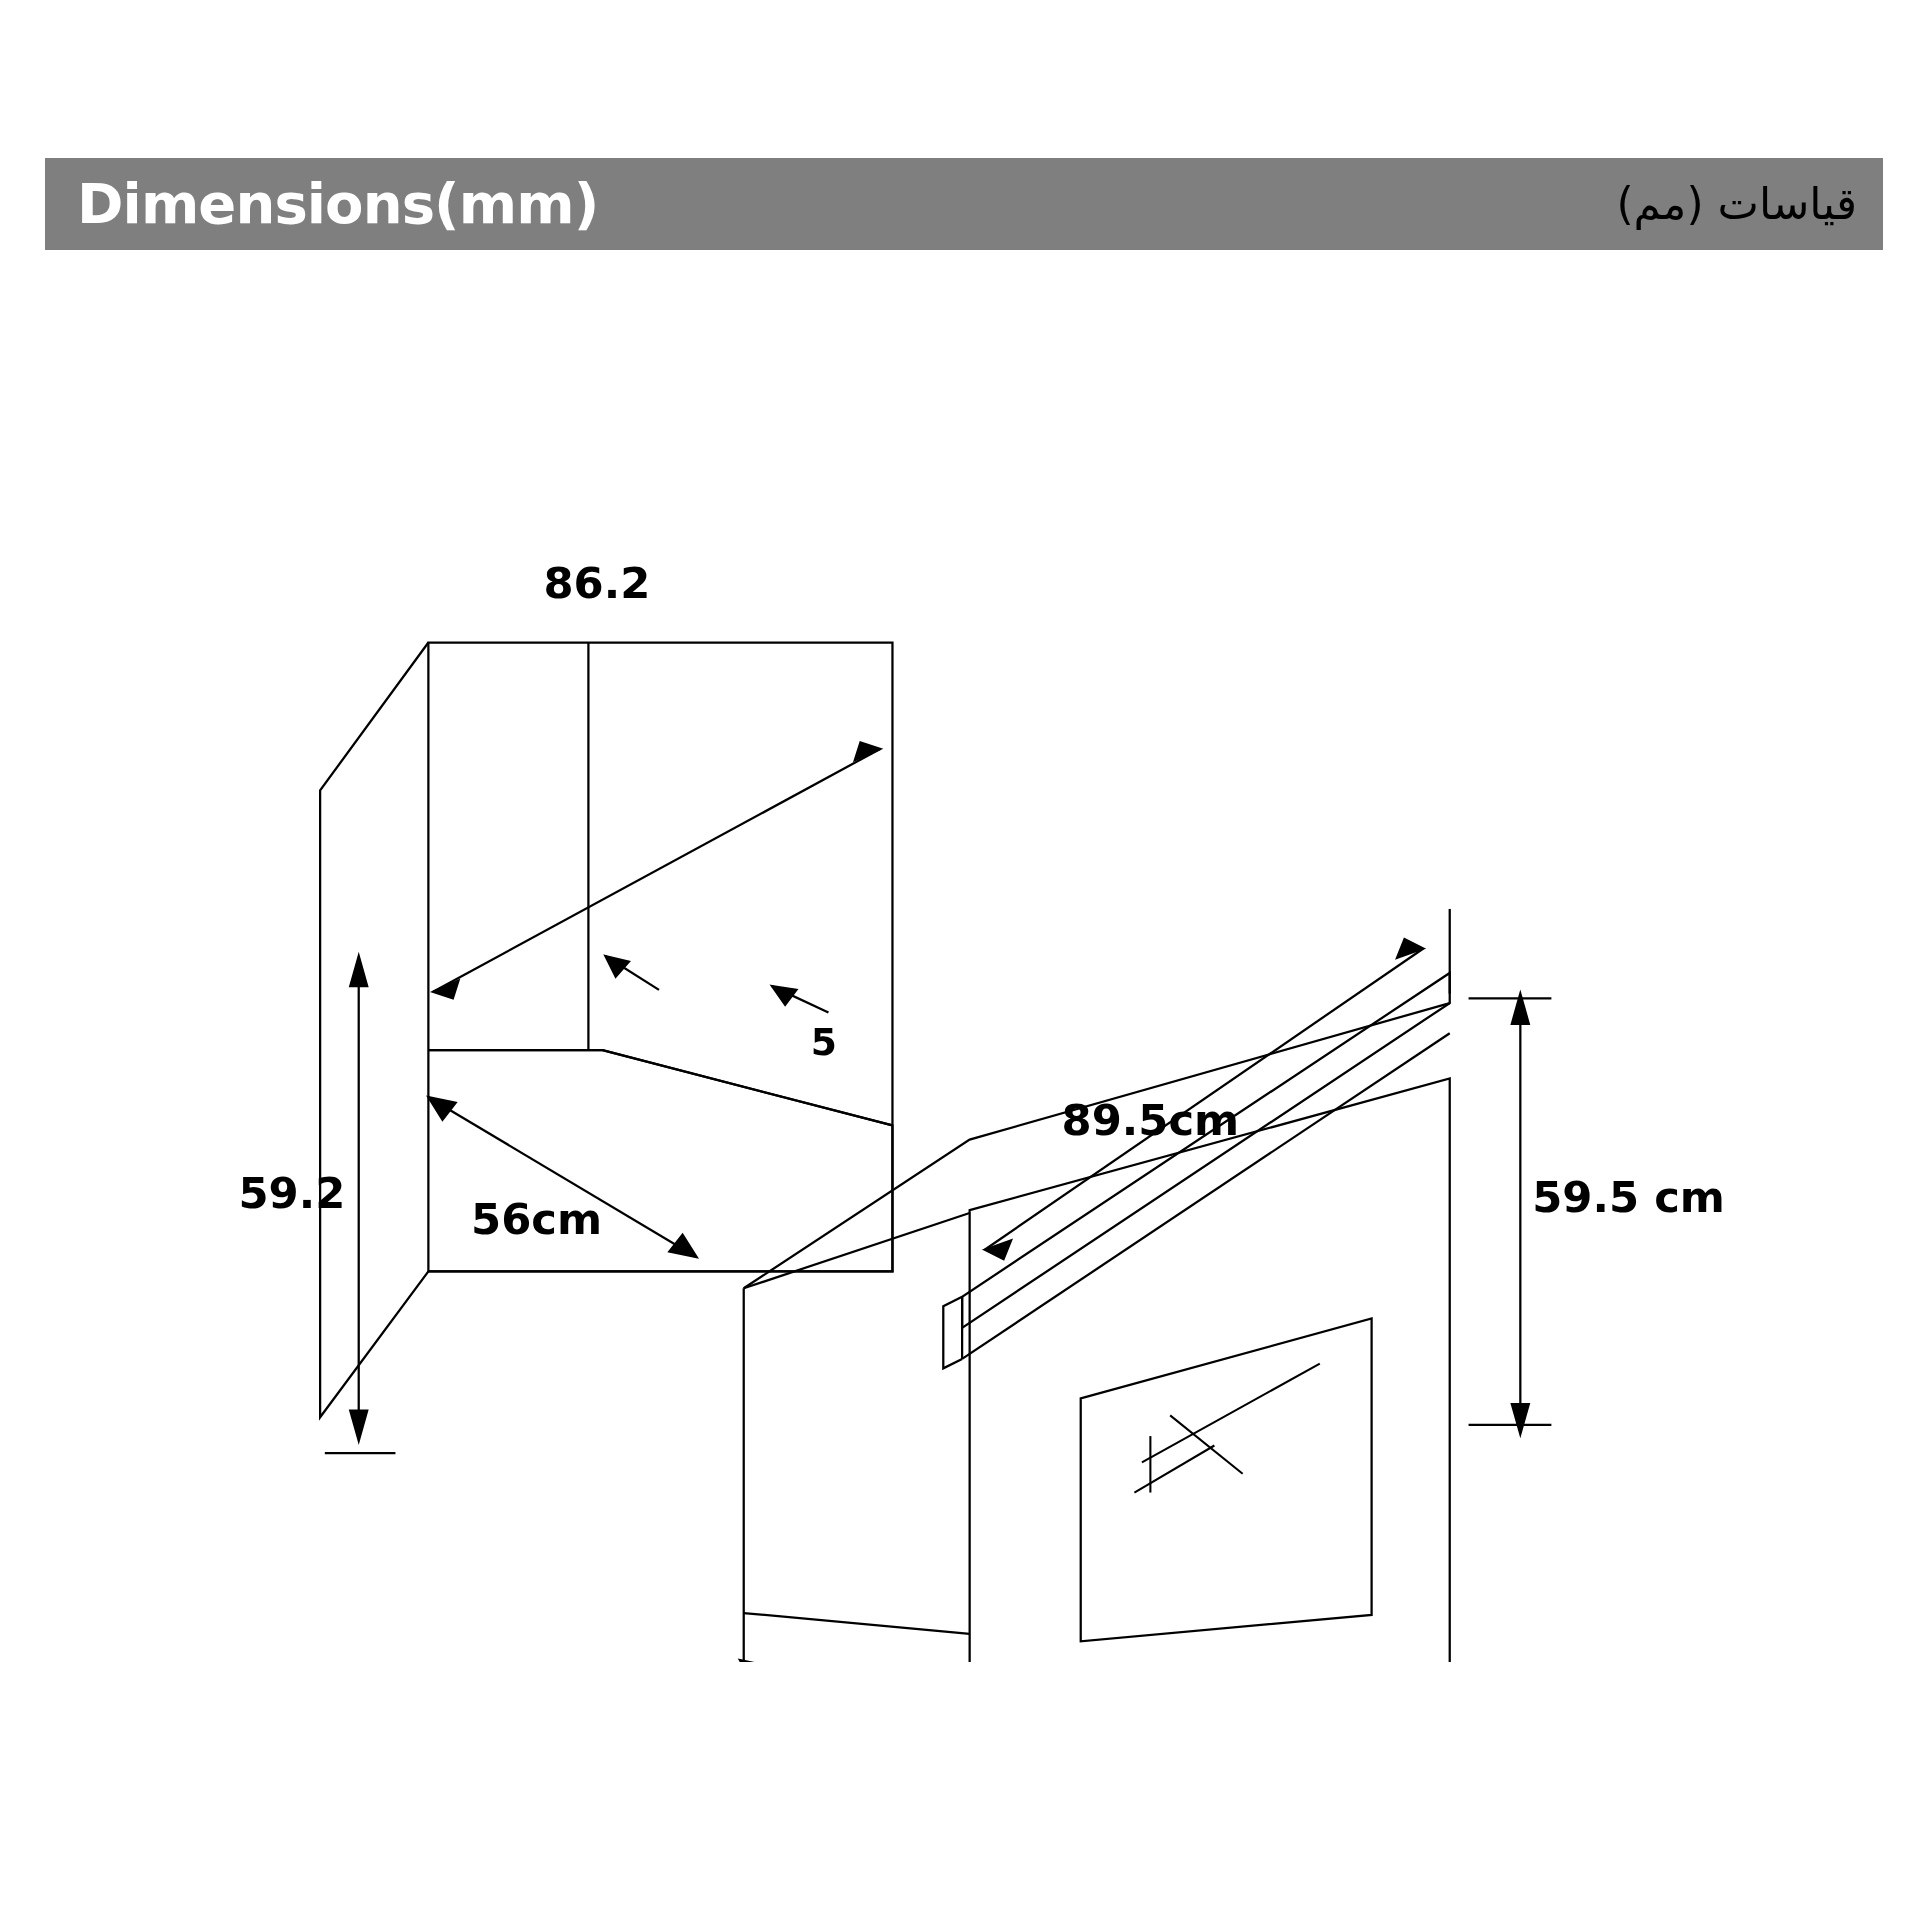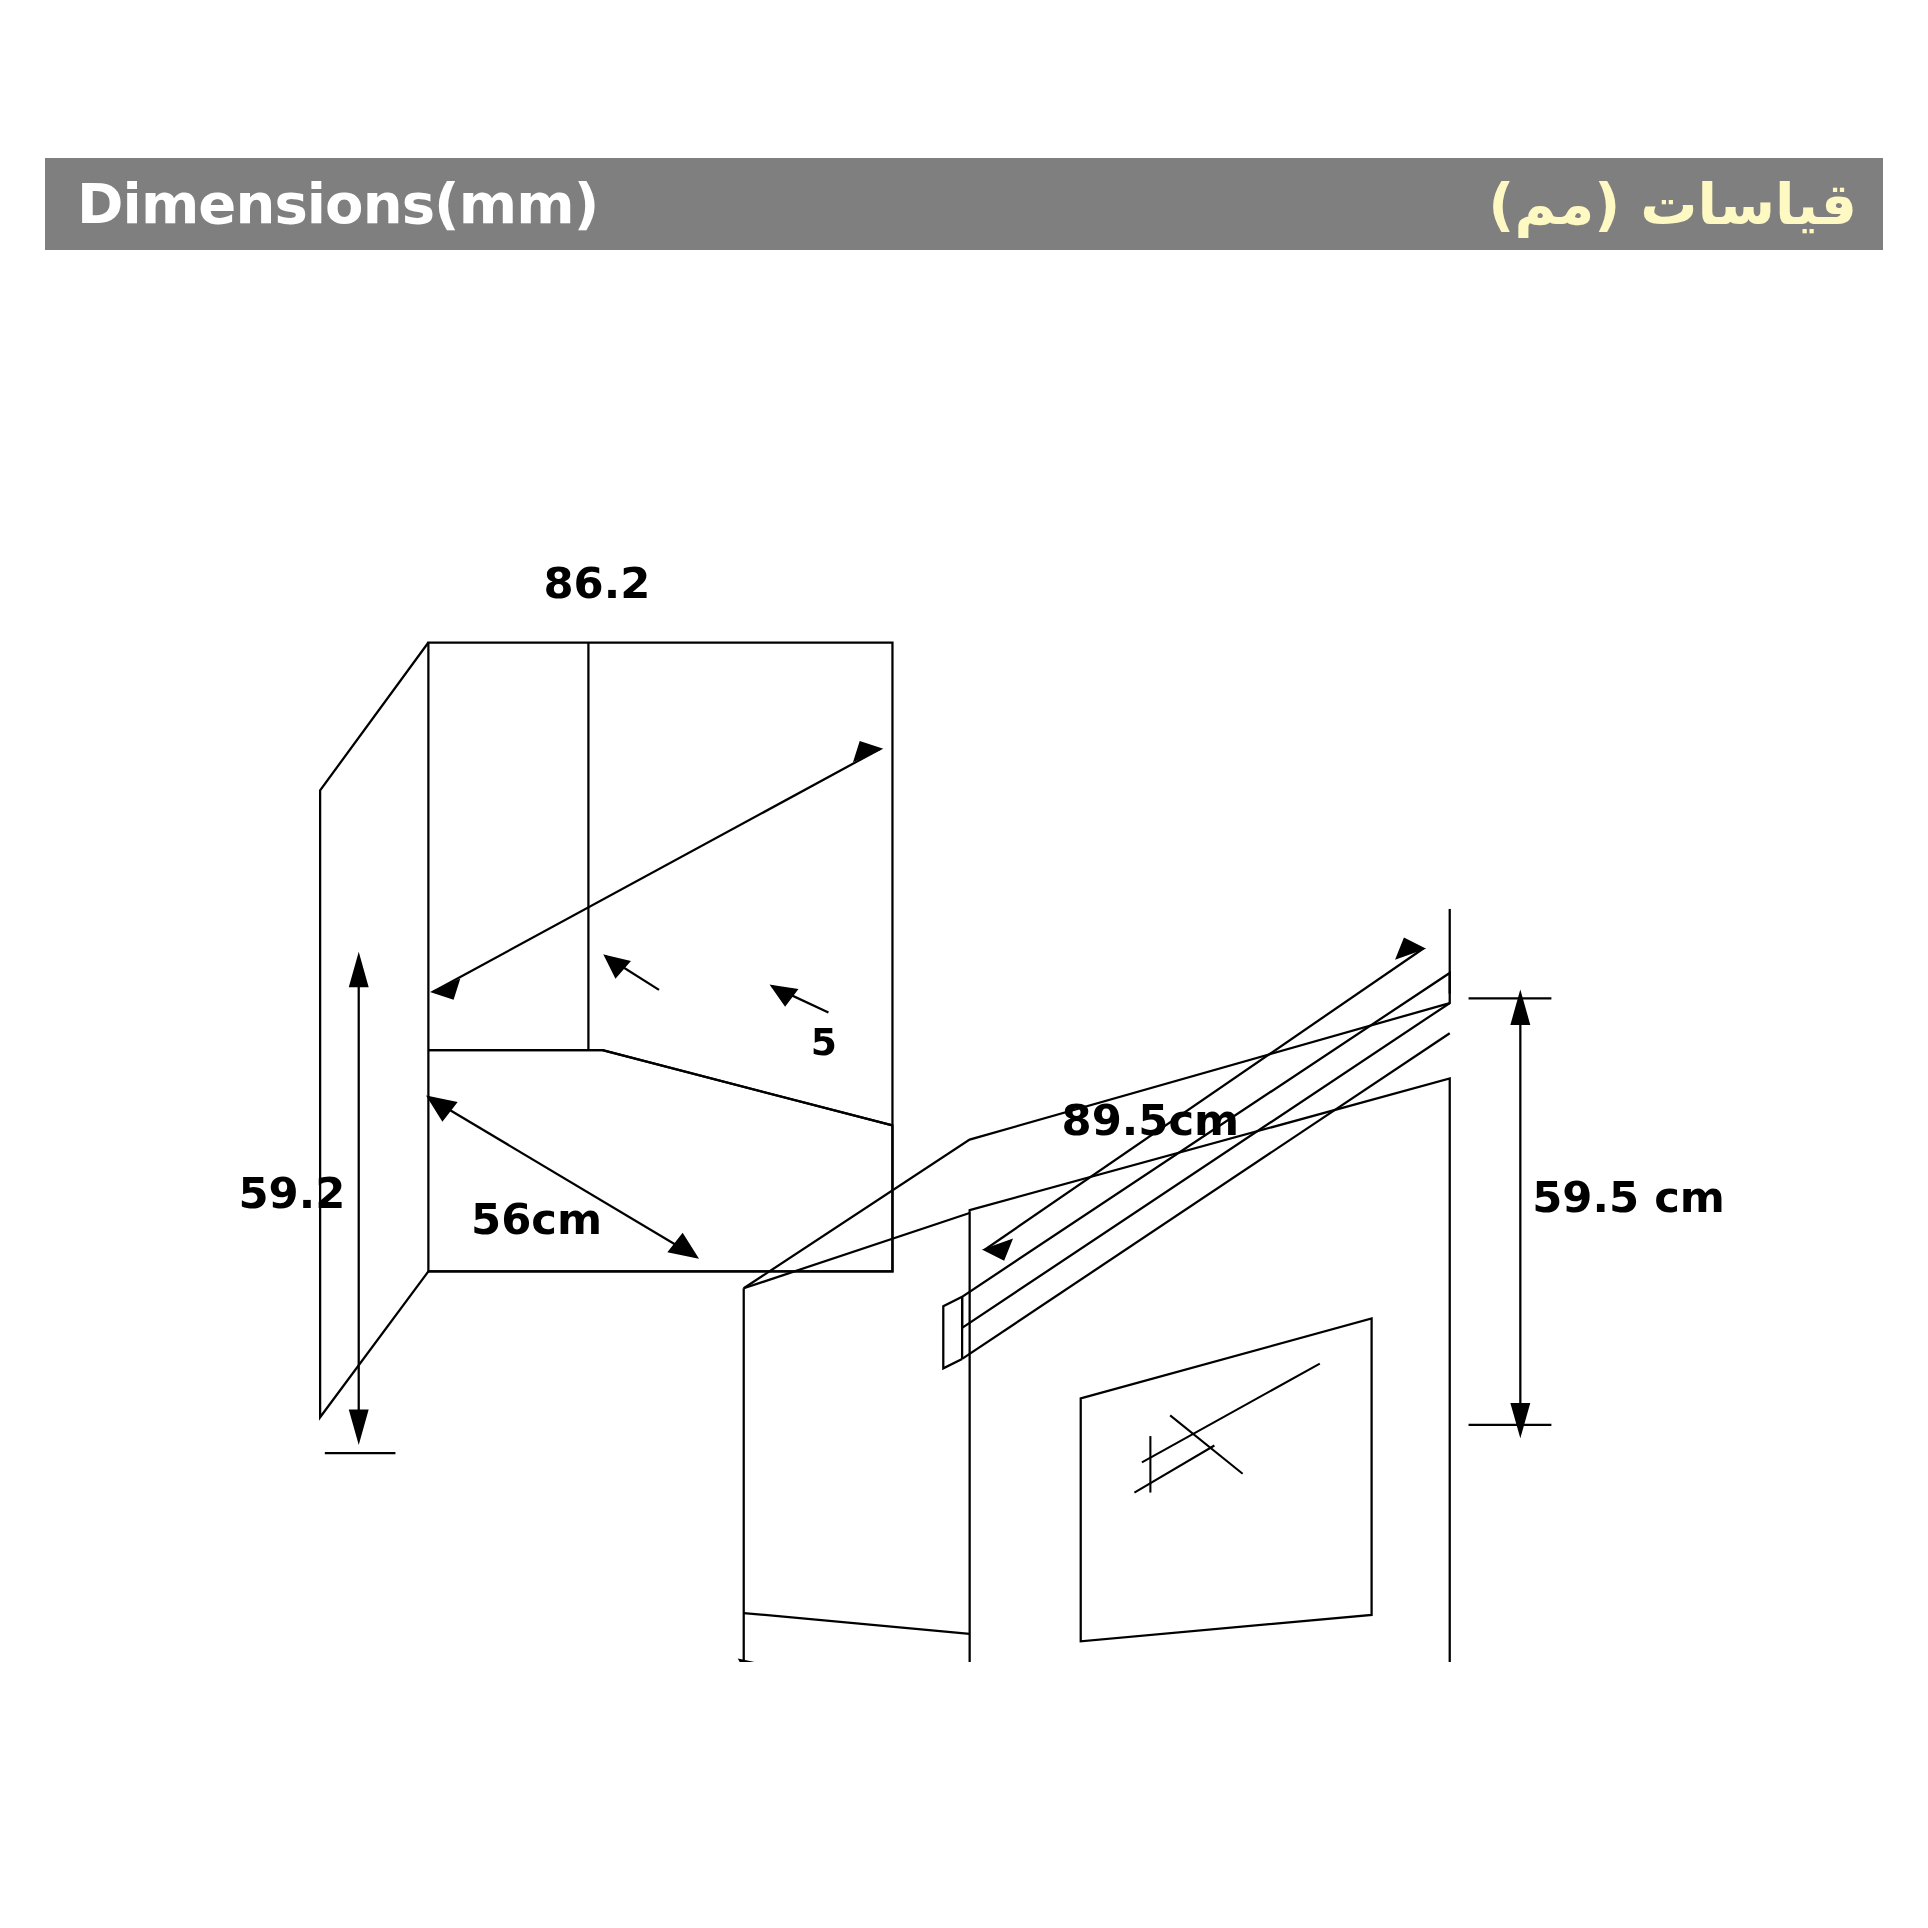--- a/index.html
+++ b/index.html
@@ -37,23 +37,23 @@
   }
   .header-title-en {
     color: #ffffff;
     font-size: 56px;
     font-weight: bold;
     letter-spacing: -0.9px;
     line-height: 1;
     white-space: nowrap;
   }
   .header-title-ar {
-    color: #fef9c3;
-    font-size: 57px;
-    font-weight: bold;
+    color: #000000;
+    font-size: 44px;
+    font-weight: normal;
     line-height: 1;
     direction: rtl;
     white-space: nowrap;
   }
   
   .drawing {
     position: absolute;
     left: 0;
     top: 250px;
     width: 1700px;

